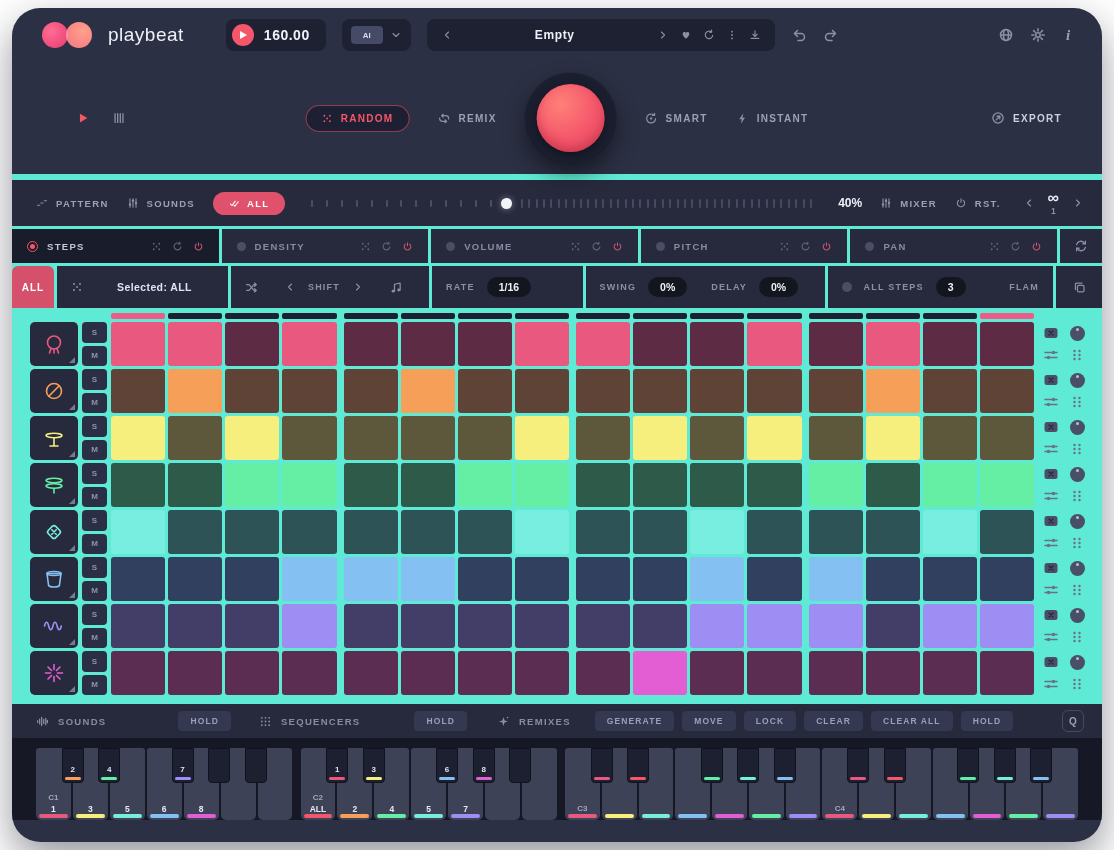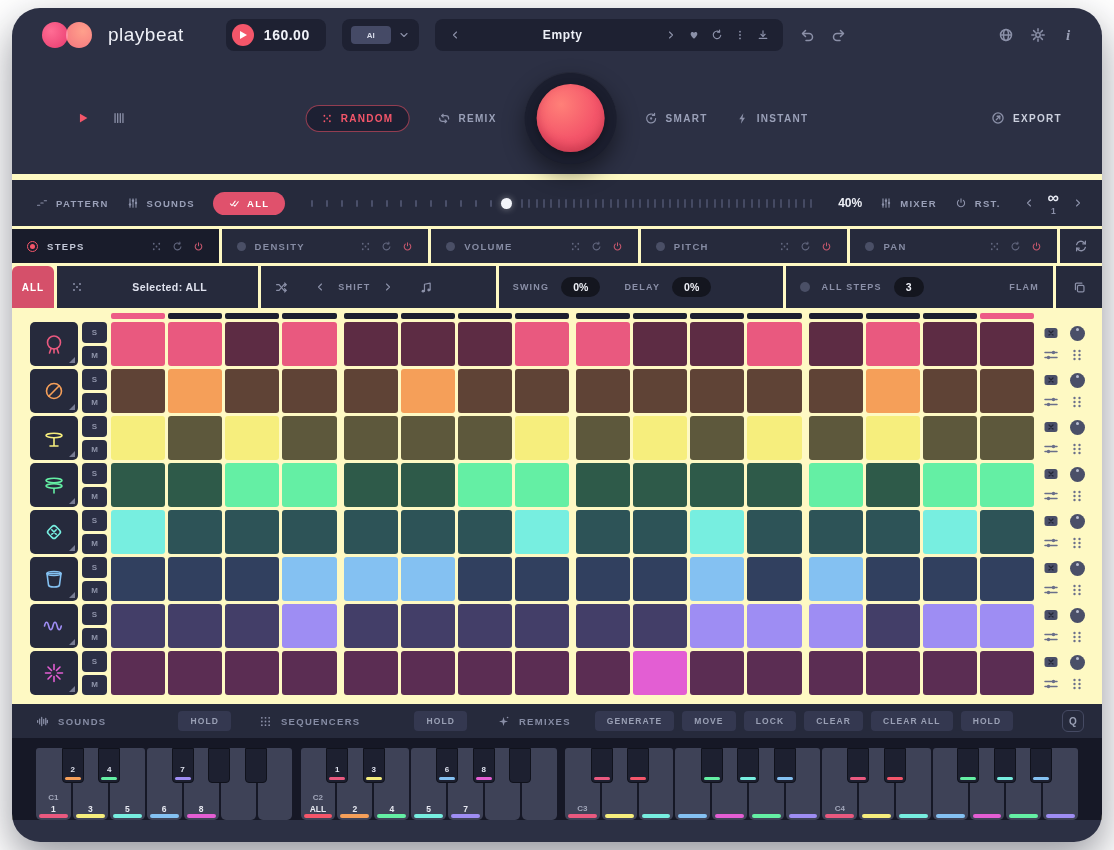--- a/index.html
+++ b/index.html
@@ -18,41 +18,41 @@
 .logo-mark{position:relative;width:50px;height:28px;display:block}
 .logo-mark i{position:absolute;top:1px;width:26px;height:26px;border-radius:50%}
 .logo-mark .c1{left:0;background:radial-gradient(circle at 35% 35%,#ff6d94,#e83a6e)}
 .logo-mark .c2{right:0;background:radial-gradient(circle at 65% 35%,#ff8a62,#f2544f);mix-blend-mode:screen}
 .logo-text{color:#eef0f7;font-size:19px;letter-spacing:.5px}
 .bpm-box{display:flex;align-items:center;gap:10px;background:#1e2132;border-radius:8px;height:32px;padding:0 16px 0 6px}
 .play-circle{width:22px;height:22px;border-radius:50%;background:#f4566a;display:flex;align-items:center;justify-content:center;flex:none}
 .play-circle .tri{width:0;height:0;border-left:7px solid #fff;border-top:4.5px solid transparent;border-bottom:4.5px solid transparent;margin-left:2px}
 .bpm-value{color:#f0f2f8;font-size:14px;font-weight:bold;letter-spacing:.5px}
 .ai-box{display:flex;align-items:center;gap:7px;background:#1e2132;border-radius:8px;height:32px;padding:0 9px}
-.ai-chip{width:40px;height:18px;border-radius:4px;background:#454a66;color:#d6dae8;font-size:8px;font-weight:bold;display:flex;align-items:center;justify-content:center}
+.ai-chip{width:32px;height:18px;border-radius:4px;background:#454a66;color:#d6dae8;font-size:8px;font-weight:bold;display:flex;align-items:center;justify-content:center}
 .preset-box{display:flex;align-items:center;background:#1e2132;border-radius:8px;height:32px;padding:0 14px;width:348px;gap:11px}
 .preset-name{flex:1;text-align:center;color:#eef0f7;font-size:12px;font-weight:bold;letter-spacing:.6px}
 .hspacer{flex:1}
 .info-i{color:#9ba0b6;font-size:15px;font-weight:bold;font-style:italic;font-family:"Liberation Serif",serif;width:12px;text-align:center}
 .info-i::after{content:"i"}
 
 
 .transport{position:relative;height:112px;flex:none}
 .t-left{position:absolute;left:64px;top:50%;transform:translateY(-50%);display:flex;gap:22px;align-items:center}
 .t-center{position:absolute;left:50%;top:50%;transform:translate(-50%,-50%);display:flex;align-items:center;gap:28px}
 .t-item{display:flex;align-items:center;gap:8px;color:#9aa0b8;font-size:10px;font-weight:bold;letter-spacing:1.3px;white-space:nowrap}
 .random-pill{display:flex;align-items:center;gap:8px;background:#1d2033;border:1px solid rgba(244,86,106,.55);border-radius:15px;padding:7px 15px;color:#f4566a;font-size:10px;font-weight:bold;letter-spacing:1.3px}
 .random-pill .icon{color:#f4566a}
 .knob-outer{width:92px;height:92px;border-radius:50%;background:#1b1e2e;box-shadow:0 10px 22px rgba(0,0,0,.45),inset 0 1px 0 rgba(255,255,255,.05);display:flex;align-items:center;justify-content:center}
 .knob-inner{width:68px;height:68px;border-radius:50%;background:radial-gradient(circle at 36% 30%,#ff8078,#f4566a 55%,#e64a5e);box-shadow:0 3px 8px rgba(0,0,0,.35),inset 0 -5px 10px rgba(160,30,55,.4)}
 .t-right{position:absolute;right:40px;top:50%;transform:translateY(-50%)}
 .t-right .t-item{color:#ccd0de}
 
 
-.mid{background:#fef9c3;display:flex;flex-direction:column;flex:none}
+.mid{background:#5eead4;display:flex;flex-direction:column;flex:none}
 .pattern-bar{background:#262a3c;height:46px;margin-top:6px;display:flex;align-items:center;padding:0 18px 0 24px;gap:18px}
 .pb-item{display:flex;align-items:center;gap:8px;color:#9aa0b8;font-size:9.5px;font-weight:bold;letter-spacing:1.3px;white-space:nowrap}
 .all-pill{display:flex;align-items:center;gap:7px;background:#e0516c;color:#fff;font-size:9.5px;font-weight:bold;letter-spacing:1.3px;border-radius:14px;padding:6px 16px}
 .all-pill .icon{color:#fff}
 .slider{flex:1;display:flex;align-items:center;height:100%;padding:0 8px;gap:9px}
 .ticks-left{width:36%;display:flex;justify-content:space-between;align-items:center}
 .tick{width:2px;height:7px;background:#4a4f69;border-radius:1px}
 .slider-handle{width:11px;height:11px;border-radius:50%;background:#f2f4fa;box-shadow:0 0 7px rgba(255,255,255,.4);flex:none}
 .ticks-right{flex:1;display:flex;justify-content:space-between;align-items:center}
 .dash{width:2px;height:9px;background:#454a63;border-radius:1px}
@@ -609,20 +609,24 @@
             </svg>
           </span>
         <span class="icon i13" style="margin-left:14px">
             <svg viewBox="0 0 16 16">
               <path d="M5.5 12.5V4l7-1.5V11"></path>
               <circle cx="3.8" cy="12.5" r="1.8" fill="currentColor" stroke="none"></circle>
               <circle cx="10.8" cy="11" r="1.8" fill="currentColor" stroke="none"></circle>
             </svg>
           </span>
       </div>
+      <div class="ctl-seg" style="flex:0.9">
+        <span class="lbl">RATE</span>
+        <span class="val-pill">1/16</span>
+      </div>
       <div class="ctl-seg" style="flex:1.55">
         <span class="lbl">SWING</span>
         <span class="val-pill">0%</span>
         <span class="lbl" style="margin-left:12px">DELAY</span>
         <span class="val-pill">0%</span>
       </div>
       <div class="ctl-seg" style="flex:1.45">
         <span class="ctl-dot"></span>
         <span class="lbl">ALL STEPS</span>
         <span class="val-pill">3</span>

